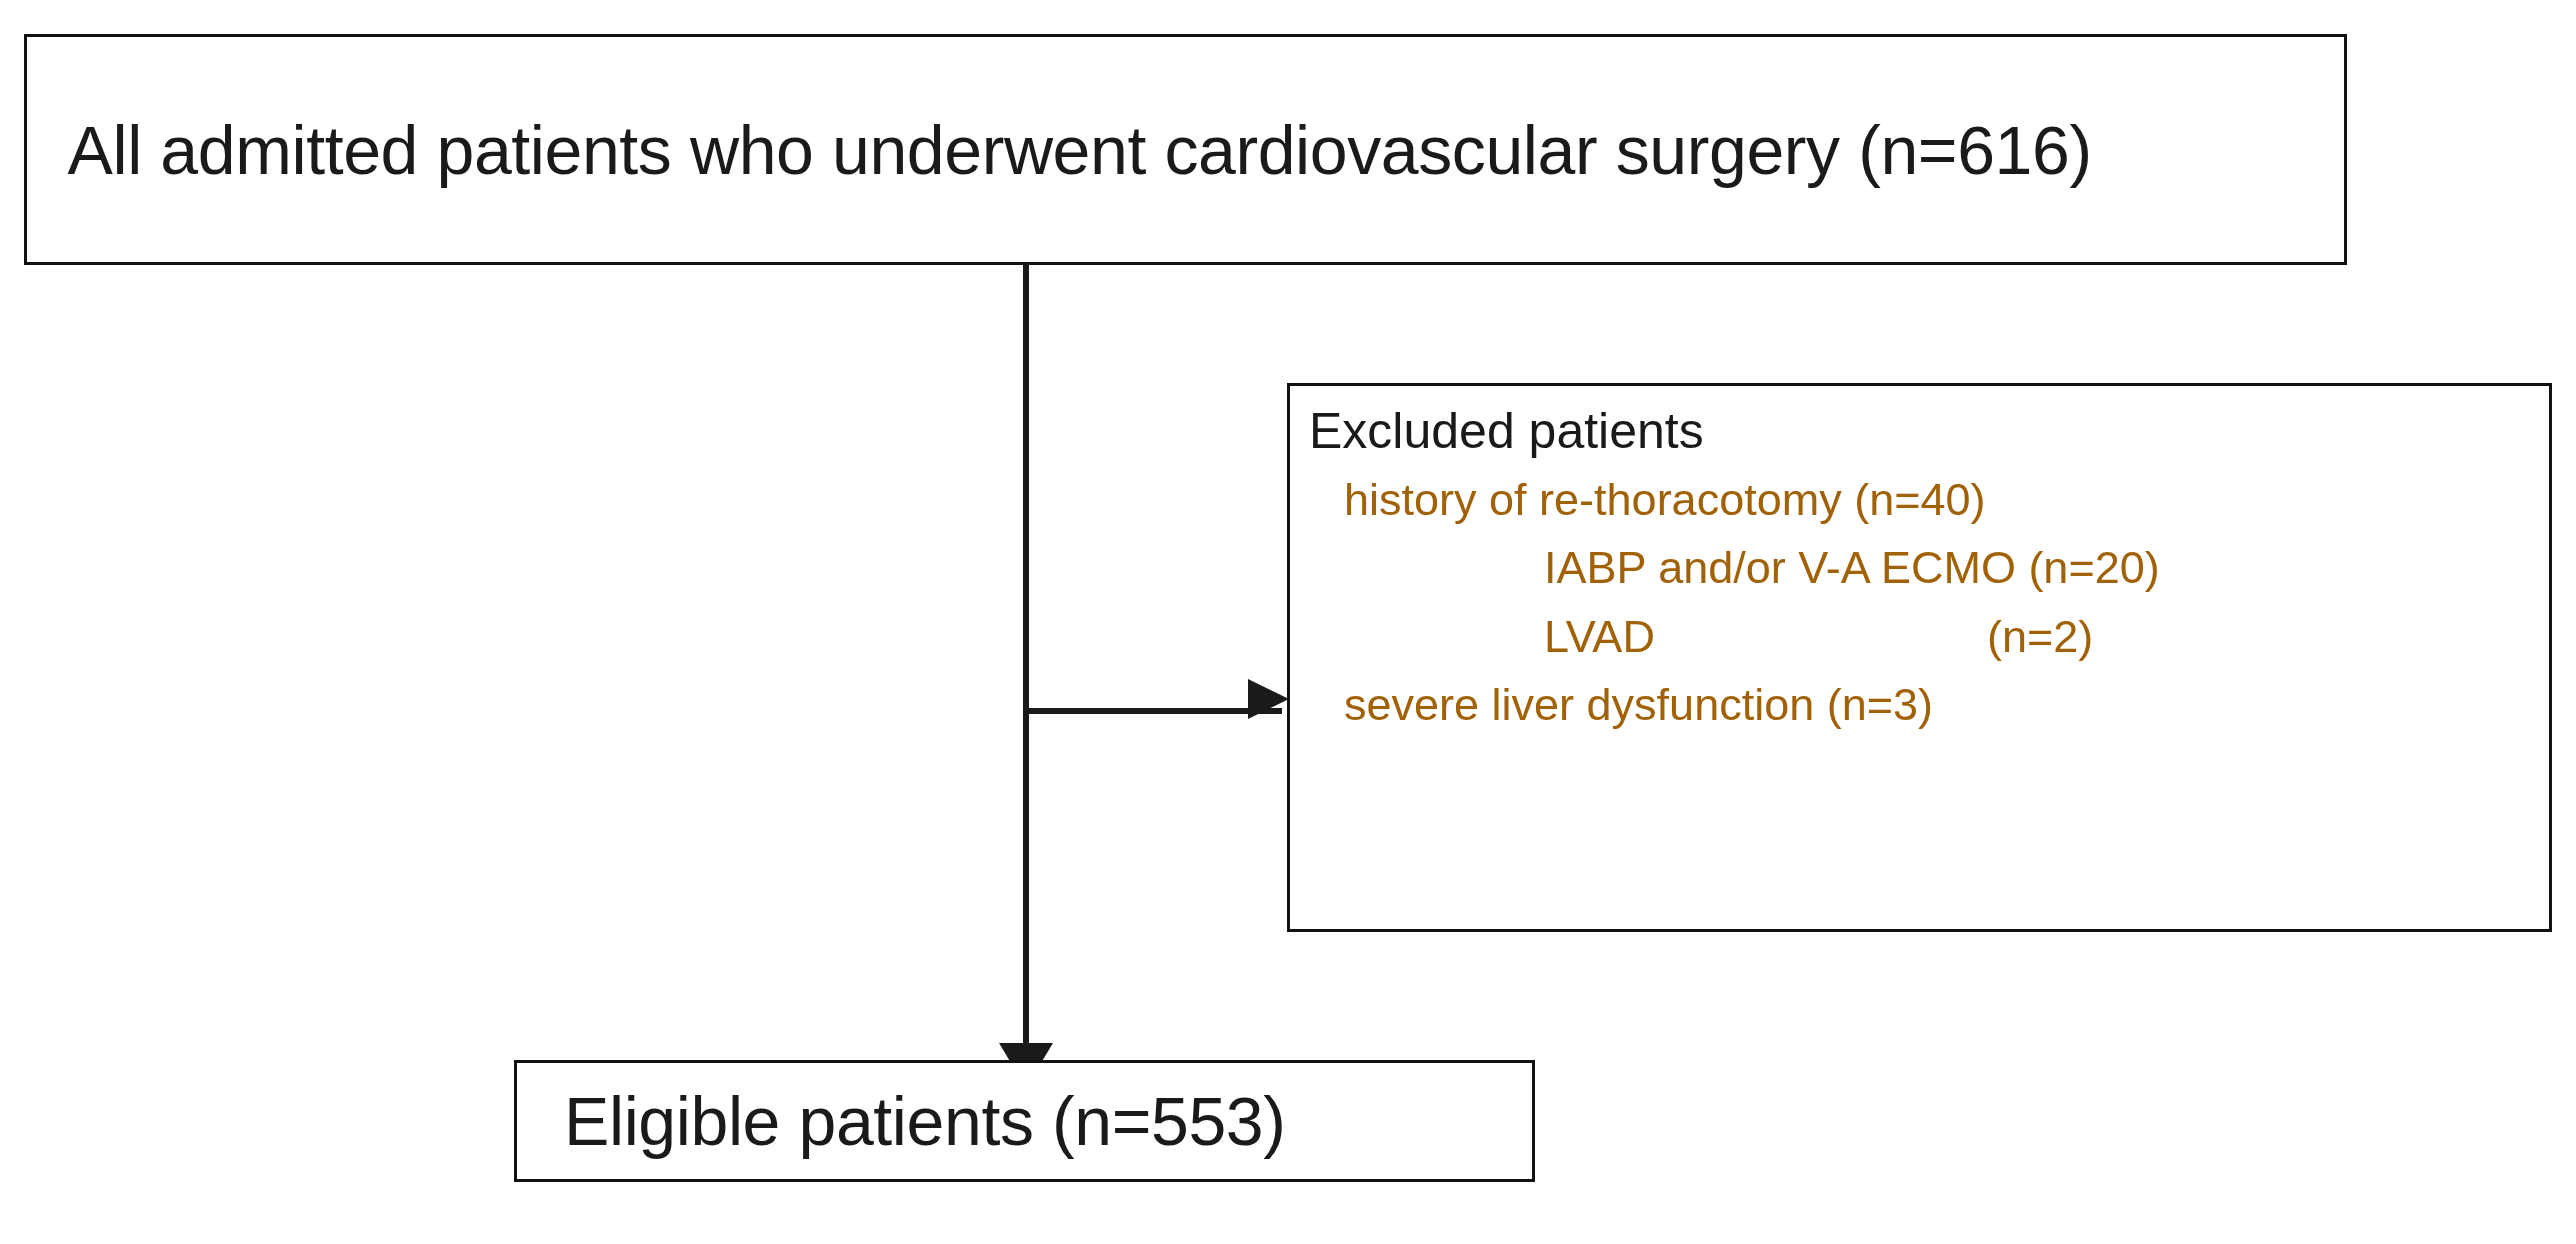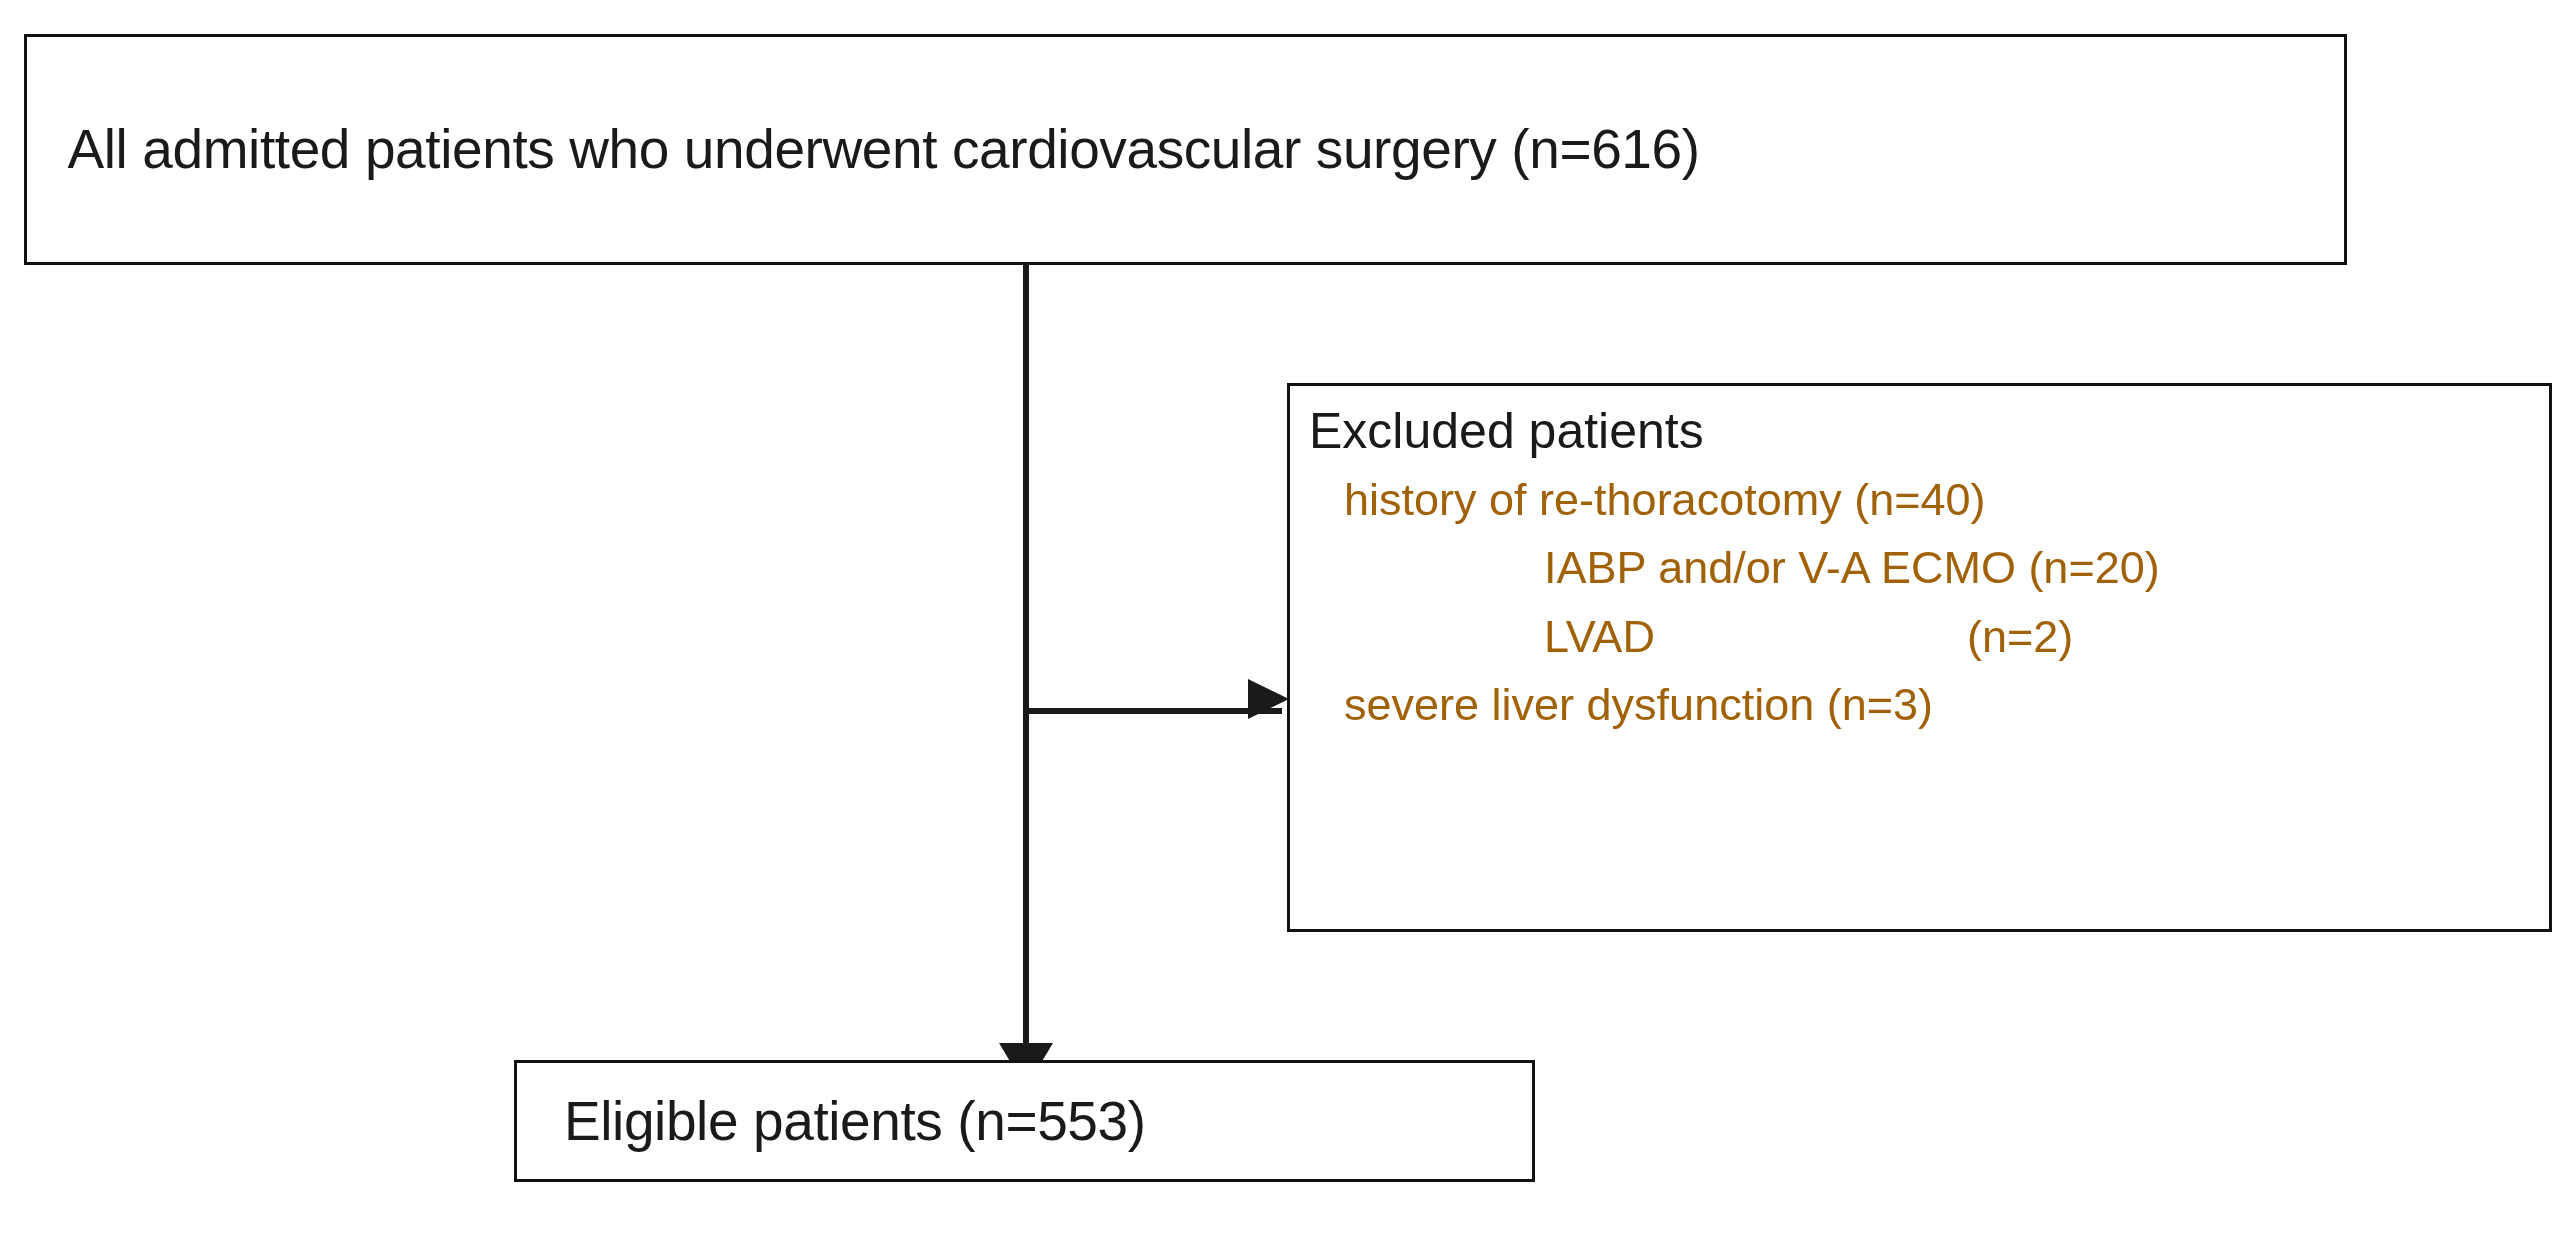--- a/index.html
+++ b/index.html
@@ -52,21 +52,21 @@
     top: 1060px;
     width: 1021px;
     height: 122px;
     display: flex;
     align-items: center;
     padding-left: 47px;
   }
 
   
   .title-text {
-    font-size: 55px;
+    font-size: 68px;
     line-height: 1.0;
     letter-spacing: -0.4px;
     white-space: nowrap;
     color: #1a1a1a;
   }
 
   .excluded-heading {
     font-size: 50px;
     line-height: 1.0;
     white-space: nowrap;
@@ -83,20 +83,21 @@
   }
 
   .indent-1 { padding-left: 35px; }
   .indent-2 { padding-left: 235px; }
 
   
   .lvad-row {
     display: flex;
     align-items: baseline;
     padding-left: 235px;
+    gap: 20px;
   }
   .lvad-label { display: inline-block; width: 423px; }
 
   
   .vline {
     position: absolute;
     background: #1a1a1a;
   }
   .hline {
     position: absolute;

